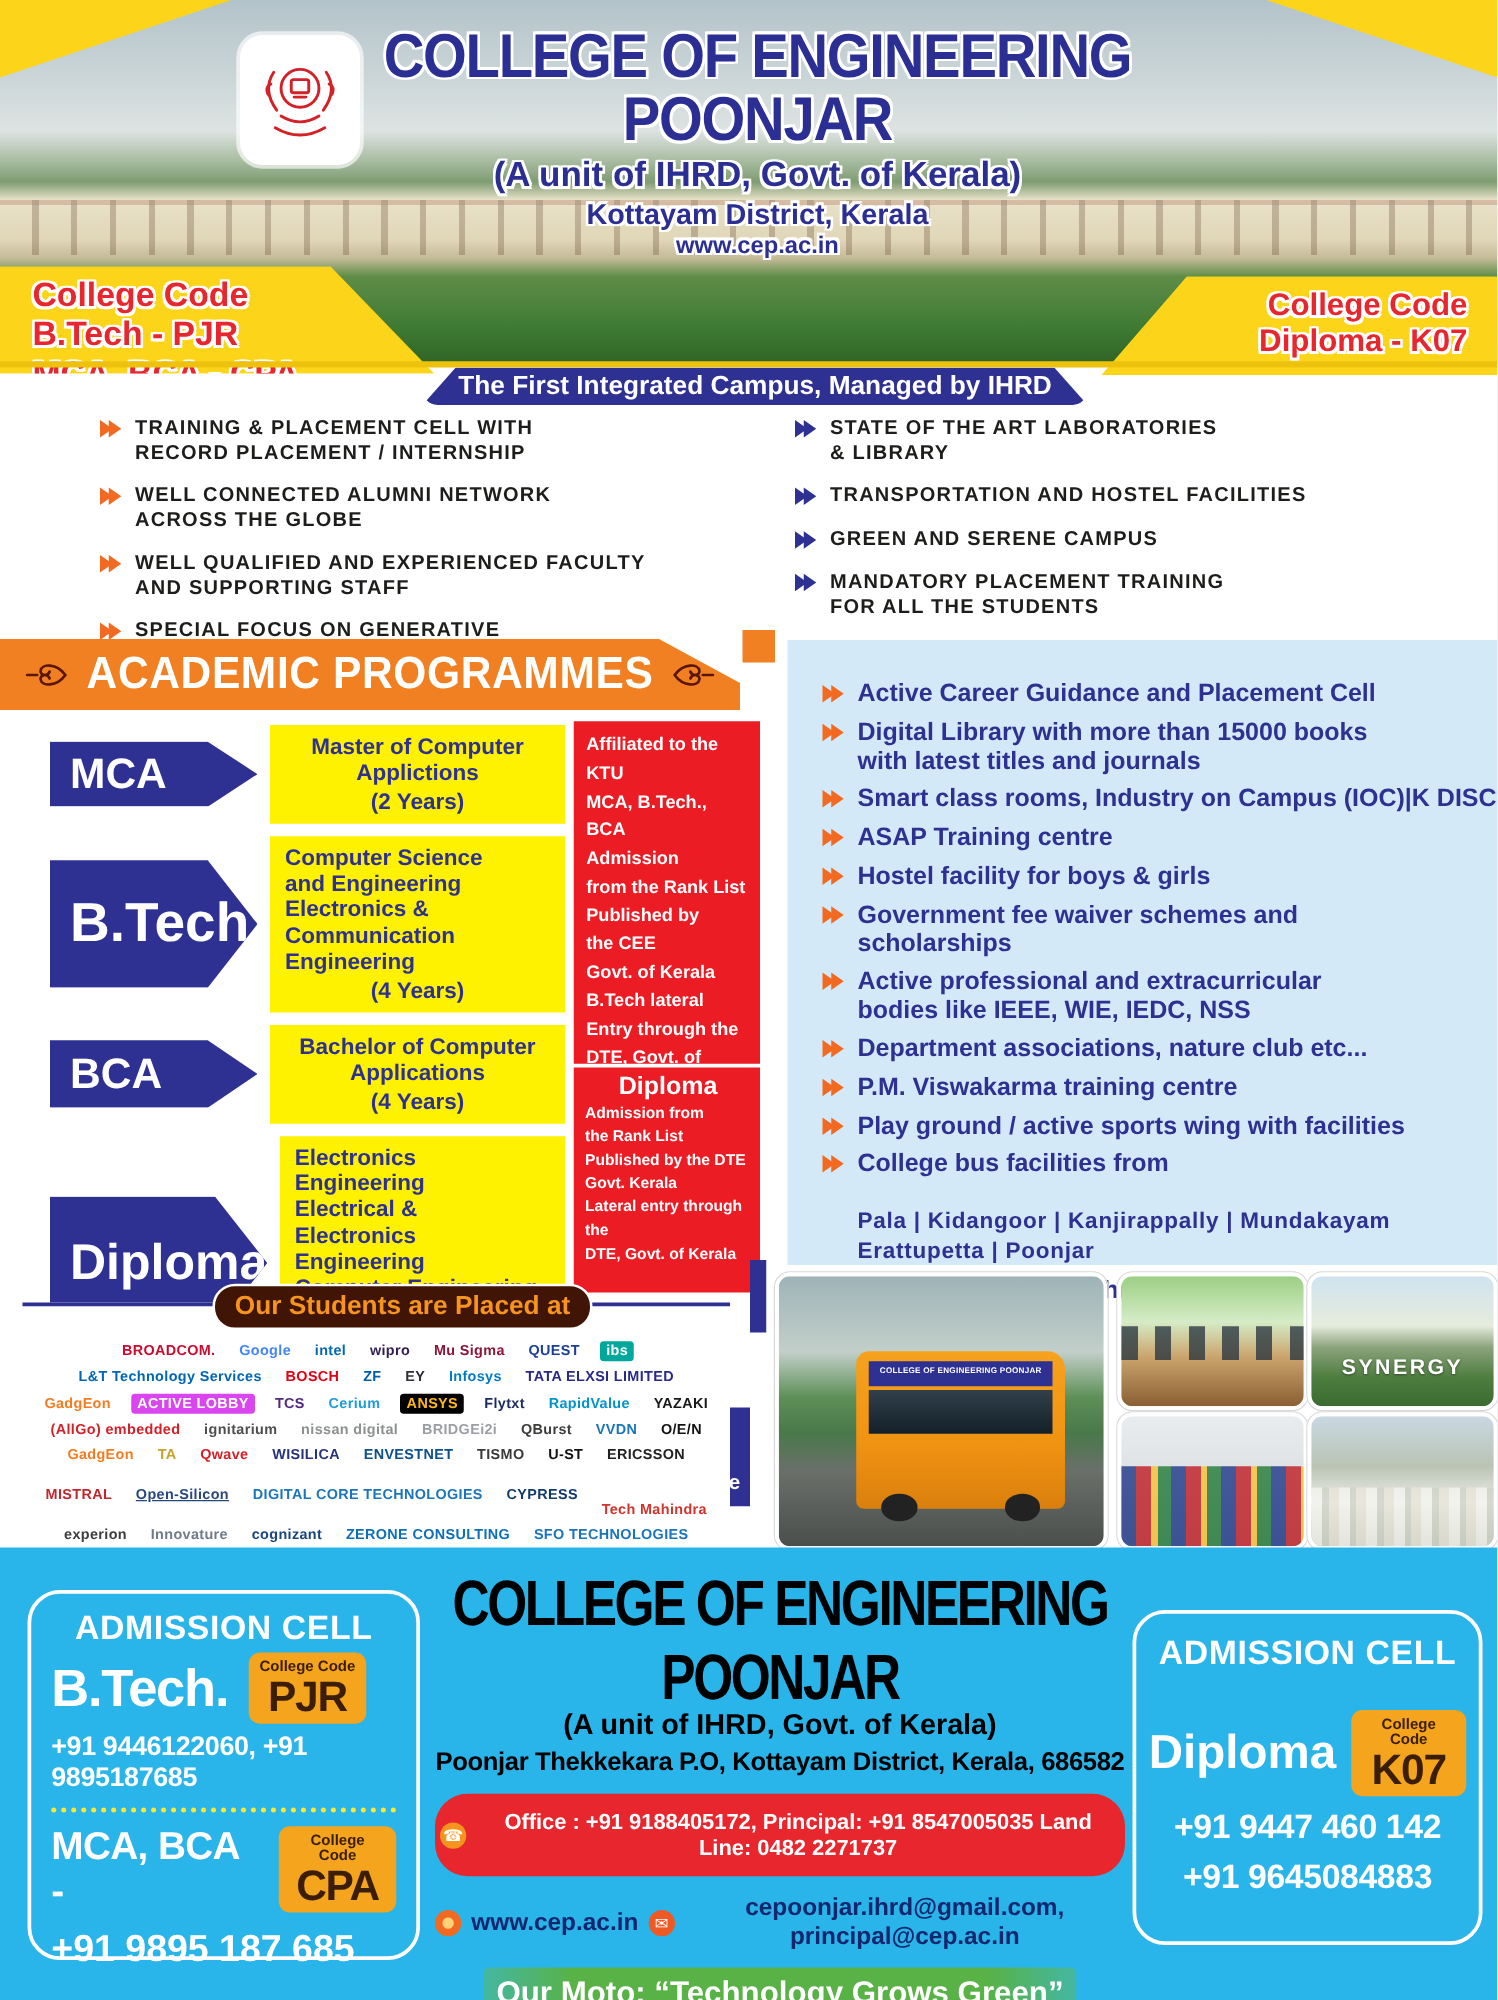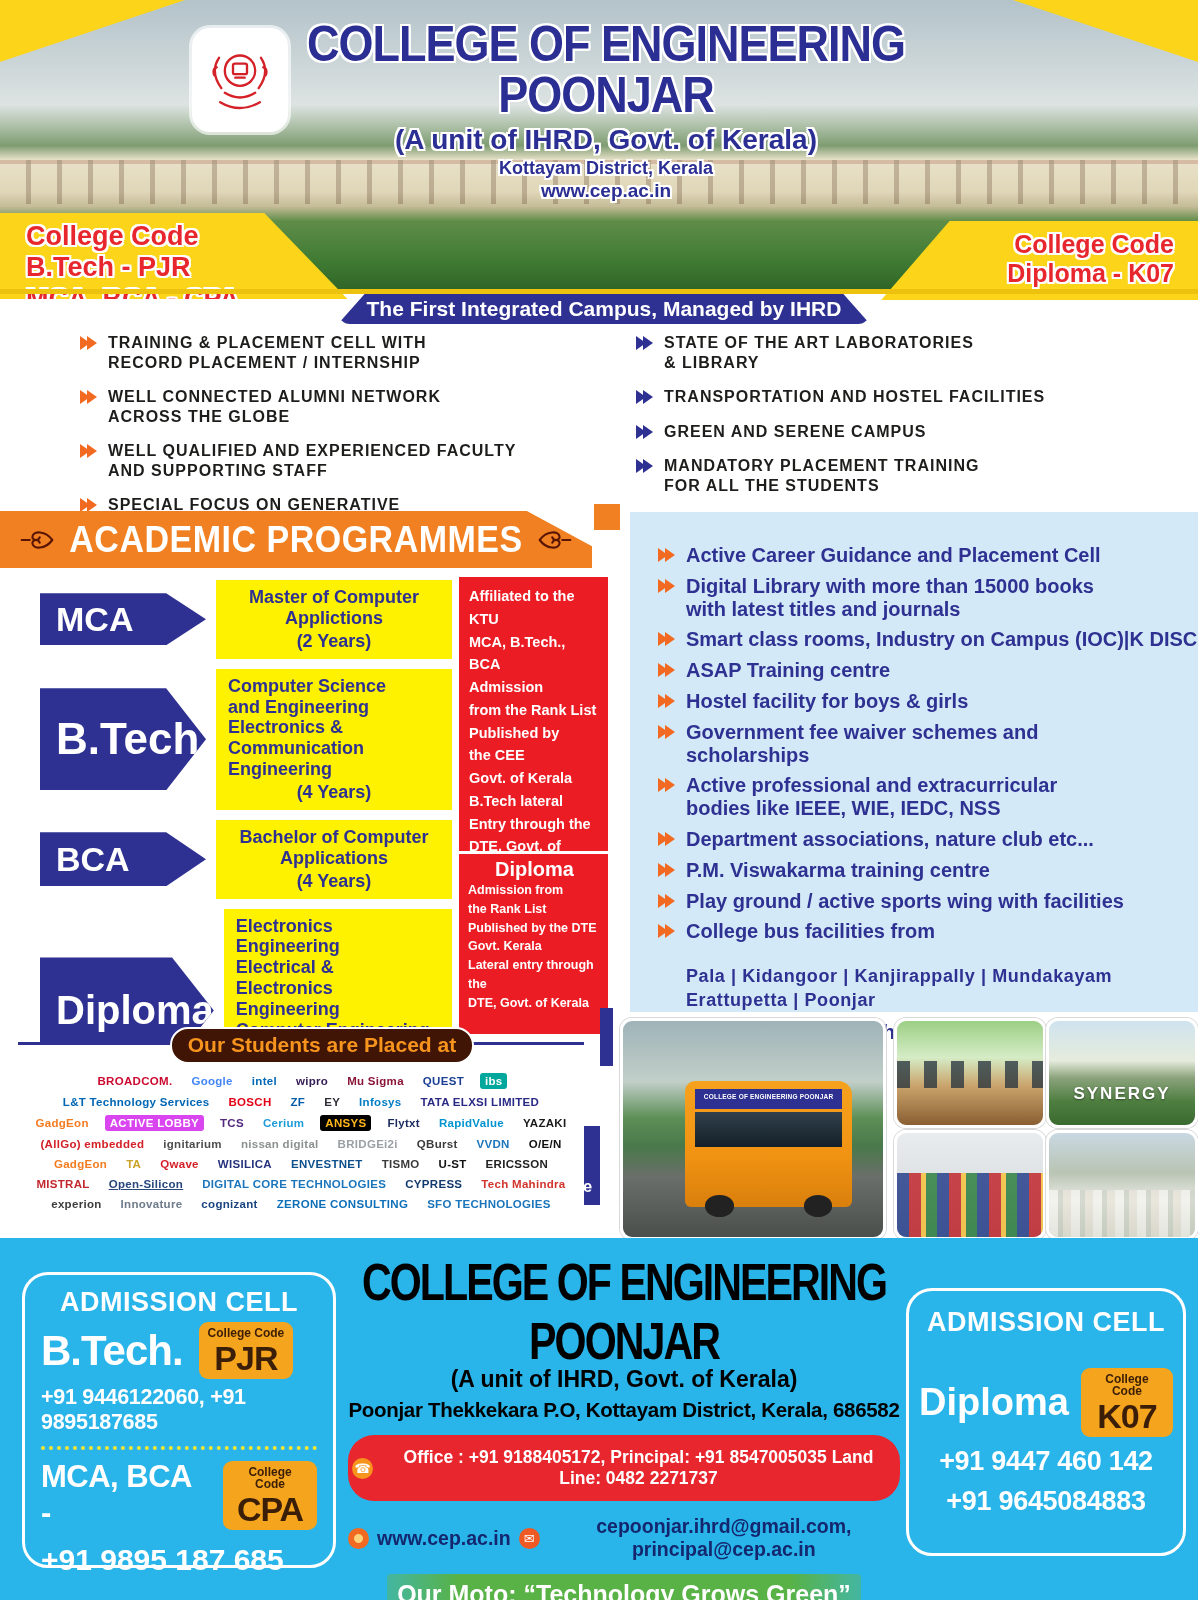--- a/index.html
+++ b/index.html
@@ -19,21 +19,21 @@
   .corner{position:absolute;width:185px;height:62px;background:#fcd51a}
   .corner.left{top:0;left:0;clip-path:polygon(0 0,100% 0,0 100%)}
   .corner.right{top:0;right:0;clip-path:polygon(0 0,100% 0,100% 100%)}
 
   .logo{position:absolute;left:192px;top:28px;width:96px;height:104px;background:#fff;
         border-radius:18px;display:flex;align-items:center;justify-content:center;
         box-shadow:0 0 0 3px rgba(255,255,255,.65)}
   .head-text{position:absolute;left:266px;top:24px;width:680px;text-align:center;color:#2b2e92}
   .head-title{font-size:45px;font-weight:900;letter-spacing:-1px;line-height:1.02;transform:scale(1,1.1)}
   .head-sub1{font-size:28px;font-weight:800;margin-top:8px}
-  .head-sub2{font-size:18px;font-weight:800;margin-top:2px}
+  .head-sub2{font-size:23px;font-weight:800;margin-top:2px}
   .head-web{font-size:19px;font-weight:800;margin-top:1px}
 
   .code-banner{position:absolute;background:#fcd51a;color:#e8262d;font-weight:900;line-height:1.16}
   .code-left{top:213px;left:0;width:336px;height:78px;padding:8px 0 0 26px;font-size:27px;
              clip-path:polygon(0 0,73% 0,96% 100%,0 100%)}
   .code-right{top:221px;right:0;width:336px;height:70px;padding:9px 24px 0 0;font-size:25px;
               text-align:right;clip-path:polygon(31% 0,100% 0,100% 100%,12% 100%)}
   .goldline{position:absolute;top:289px;left:0;width:100%;height:5px;background:#edc20f}
   .ribbon{position:absolute;top:294px;left:338px;width:532px;height:30px;background:#2e3192;color:#fff;
           font-weight:800;font-size:21px;text-align:center;line-height:29px;
@@ -518,21 +518,21 @@
         <span class="logo-item" style="color: rgb(212, 32, 39);">Qwave</span>
         <span class="logo-item" style="color: rgb(38, 51, 124);">WISILICA</span>
         <span class="logo-item" style="color: rgb(13, 79, 139);">ENVESTNET</span>
         <span class="logo-item" style="color: rgb(58, 58, 58);">TISMO</span>
         <span class="logo-item" style="color: rgb(17, 17, 17);">U-ST</span>
         <span class="logo-item" style="color: rgb(34, 34, 34);">ERICSSON</span>
         <span class="logo-item" style="color: rgb(193, 39, 45);">MISTRAL</span>
         <span class="logo-item" style="color: rgb(39, 71, 125); text-decoration: underline;">Open-Silicon</span>
         <span class="logo-item" style="color: rgb(27, 117, 187);">DIGITAL CORE TECHNOLOGIES</span>
         <span class="logo-item" style="color: rgb(18, 58, 109);">CYPRESS</span>
-        <span class="logo-item" style="color: rgb(209, 52, 44);">Tech Mahindra</span>
+        <span class="logo-item" style="color: rgb(209, 52, 44); margin-top: 24px;">Tech Mahindra</span>
         <span class="logo-item" style="color: rgb(61, 61, 61);">experion</span>
         <span class="logo-item" style="color: rgb(110, 123, 138);">Innovature</span>
         <span class="logo-item" style="color: rgb(26, 68, 128);">cognizant</span>
         <span class="logo-item" style="color: rgb(13, 111, 184);">ZERONE CONSULTING</span>
         <span class="logo-item" style="color: rgb(27, 117, 187);">SFO TECHNOLOGIES</span>
       </div>
   </div>
   <div class="deco-bar"></div>
 
   <div class="photos">

